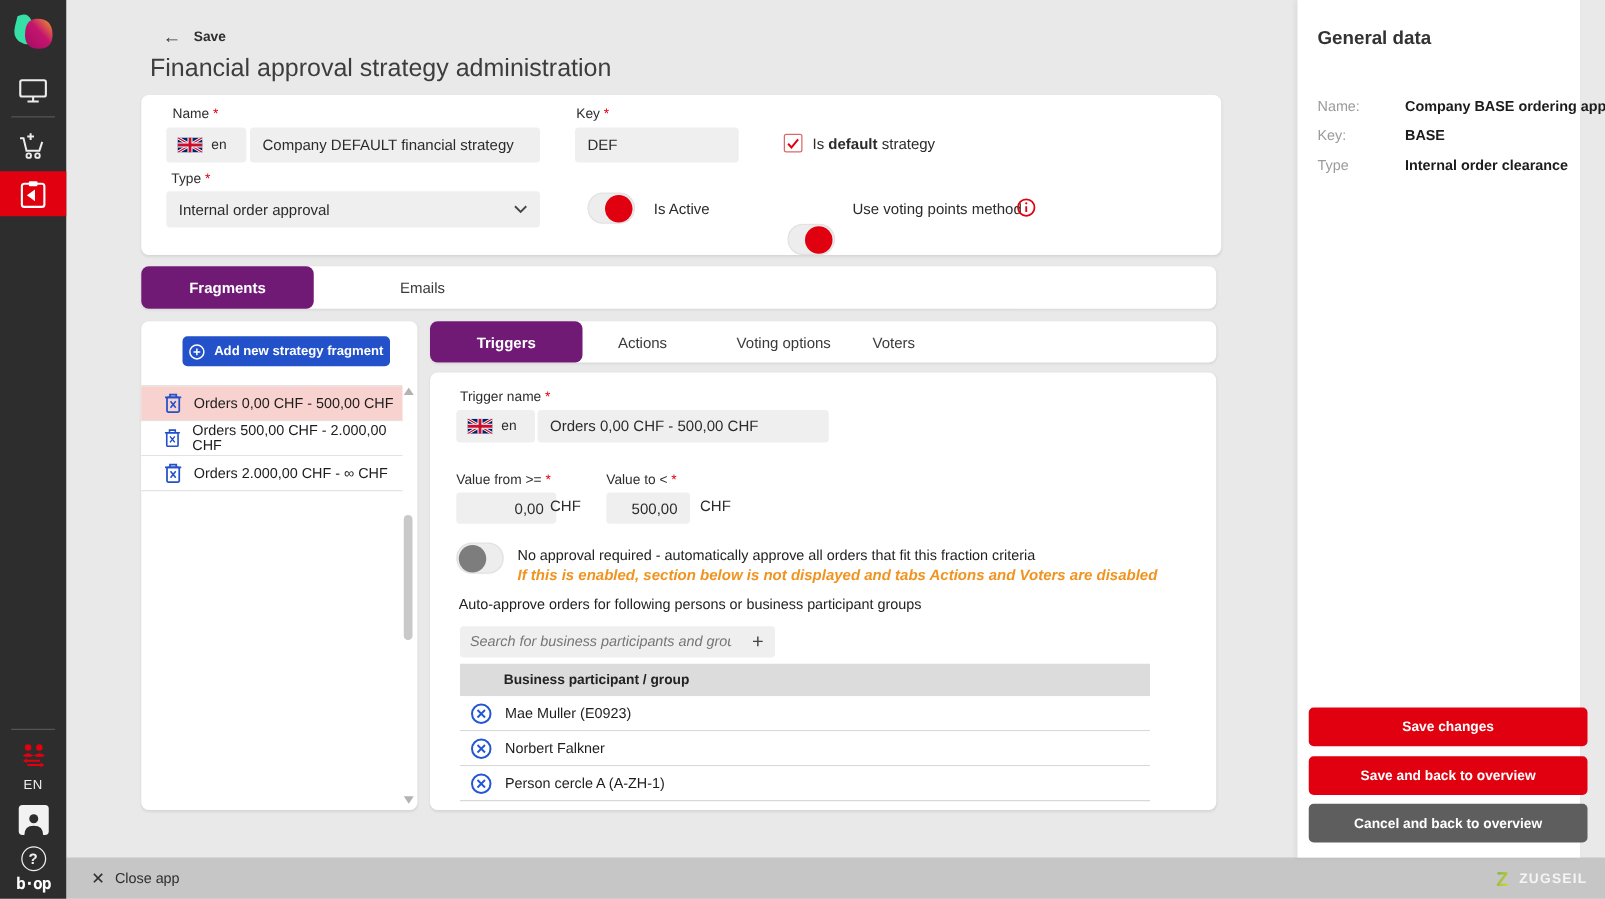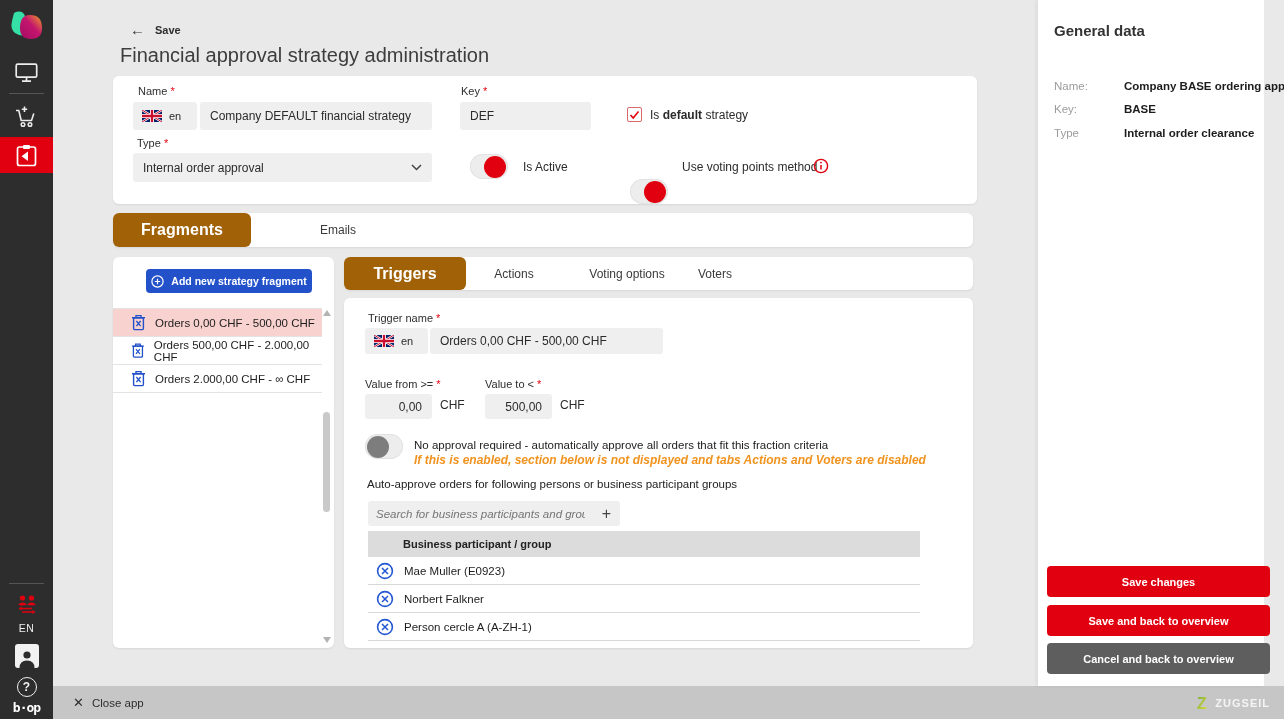--- a/index.html
+++ b/index.html
@@ -45,22 +45,22 @@
             position:relative; cursor:pointer; }
   .toggle .knob { position:absolute; top:1.5px; width:22px; height:22px; border-radius:50%; }
   .toggle.on .knob { right:2px; background:#e1000f; }
   .toggle.off .knob { left:2px; background:#7d7d7d; }
   .toggle-label { font-size:12px; color:#2b2b2b; }
   
   .checkbox { width:15px; height:15px; border:1px solid #d96a6a; border-radius:2px; background:#fff;
               display:flex; align-items:center; justify-content:center; cursor:pointer; }
   
   .tabbar { position:absolute; background:#fff; border-radius:6px; box-shadow:0 1px 2px rgba(0,0,0,.08); }
-  .tab-active { position:absolute; left:0; top:0; height:100%; background:#a16207; border-radius:6px;
-                display:flex; align-items:center; justify-content:center; color:#fff; font-size:16px; font-weight:bold; cursor:pointer; }
+  .tab-active { position:absolute; left:0; top:0; height:100%; background:#701a75; border-radius:6px;
+                display:flex; align-items:center; justify-content:center; color:#fff; font-size:12px; font-weight:bold; cursor:pointer; }
   .tab-plain { position:absolute; top:0; height:100%; display:flex; align-items:center; justify-content:center;
                color:#3a3a3a; font-size:12px; cursor:pointer; }
   
   .add-btn { position:absolute; left:33px; top:12px; width:166px; height:24px; background:#2251c9; border:none;
              border-radius:4px; color:#fff; font-size:10.5px; font-weight:bold; display:flex; align-items:center;
              justify-content:center; gap:7px; cursor:pointer; font-family:"Liberation Sans", sans-serif; }
   .frag-list { position:absolute; left:0; top:51px; width:209px; border-top:1px solid #e3e3e3; }
   .frag-row { height:28px; display:flex; align-items:center; gap:9px; padding-left:18px;
               border-bottom:1px solid #e3e3e3; font-size:11.5px; color:#1d1d1d; cursor:pointer; background:#fff; }
   .frag-row.selected { background:#f8d2cf; }
@@ -308,21 +308,21 @@
     <span>en</span>
   </div>
   <input class="abs gbox" style="left: 86px; top: 30px; width: 233px; height: 26px;" value="Orders 0,00 CHF - 500,00 CHF">
 
   <div class="abs field-label" style="left:21px; top:80px;">
     <span>Value from &gt;=</span> <span class="req">*</span>
   </div>
   <div class="abs field-label" style="left:141px; top:80px;">
     <span>Value to &lt;</span> <span class="req">*</span>
   </div>
-  <input class="abs gbox" style="left: 21px; top: 96px; width: 67px; height: 25px; text-align: right;" value="0,00">
+  <input class="abs gbox" style="left: 21px; top: 96px; width: 80px; height: 25px; text-align: right;" value="0,00">
   <span class="abs" style="left:96px; top:100px; font-size:12px; color:#2b2b2b;">CHF</span>
   <input class="abs gbox" style="left: 141px; top: 96px; width: 67px; height: 25px; text-align: right;" value="500,00">
   <span class="abs" style="left:216px; top:100px; font-size:12px; color:#2b2b2b;">CHF</span>
 
   <div class="abs toggle off" style="left:21px; top:136px;">
     <div class="knob"></div>
   </div>
   <span class="abs plain-text" style="left:70px; top:141px;">No approval required - automatically approve all orders that fit this fraction criteria</span>
   <span class="abs note-orange" style="left:70px; top:155px;">If this is enabled, section below is not displayed and tabs Actions and Voters are disabled</span>
 

